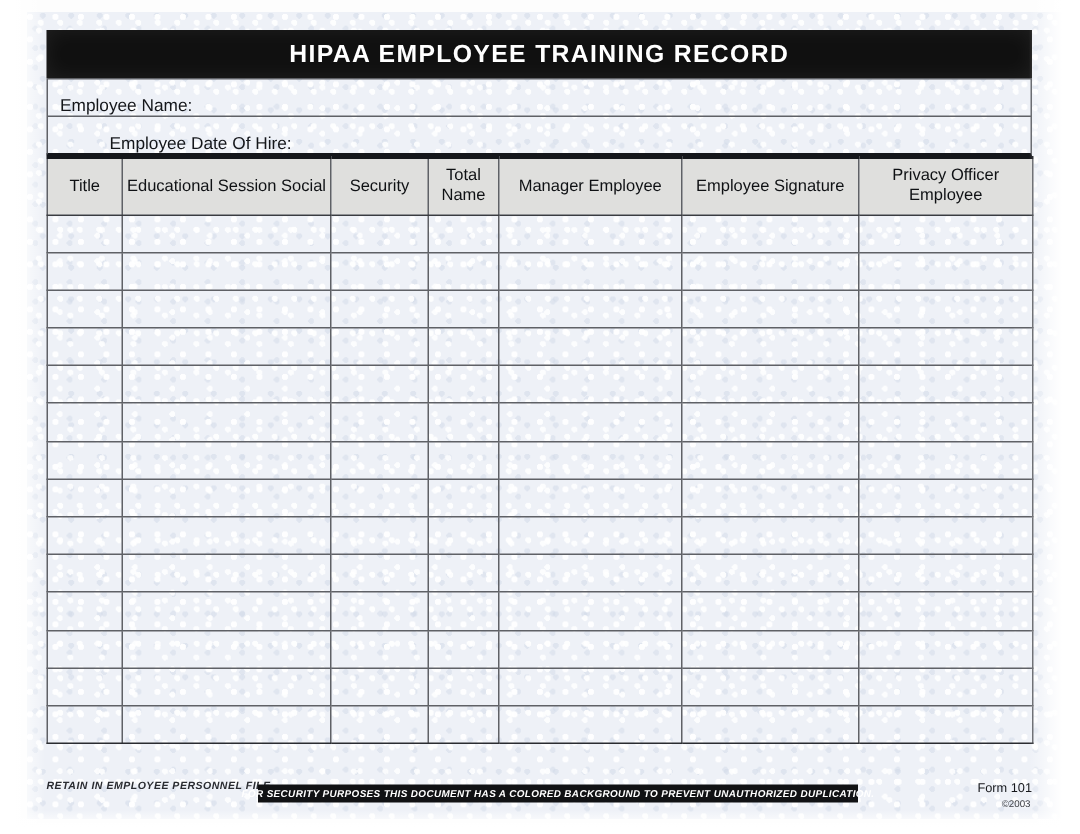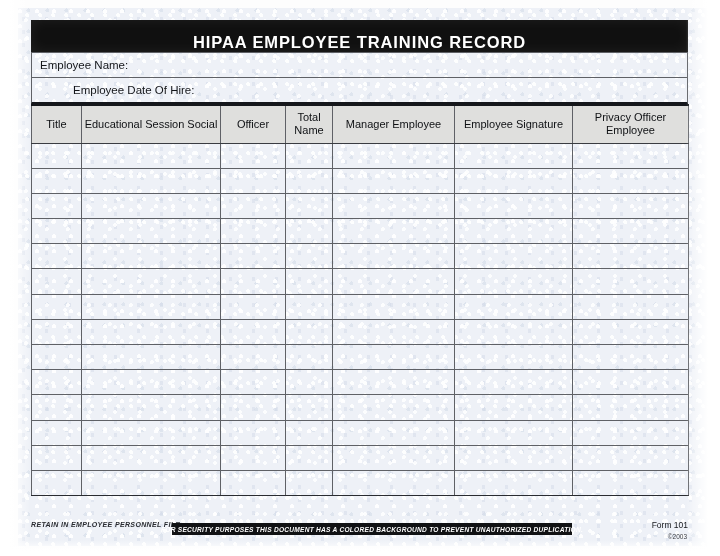--- a/index.html
+++ b/index.html
@@ -66,39 +66,39 @@
     top: 20px;
     width: 657px;
   }
 
   
   .title-bar {
     height: 32px;
     background: #101010;
     color: #ffffff;
     display: flex;
-    align-items: flex-end;
+    align-items: center;
     justify-content: center;
     letter-spacing: 0.7px;
     box-shadow: inset 0 0 14px rgba(255,255,255,0.07);
   }
   .title-bar .title-text {
     font-size: 16.5px;
     font-weight: bold;
     letter-spacing: 0.9px;
   }
 
   
   .info-row {
     height: 26px;
     border-left: 1px solid #5f6166;
     border-right: 1px solid #5f6166;
     border-bottom: 1px solid #5f6166;
     display: flex;
-    align-items: center;
+    align-items: flex-end;
     padding-left: 8px;
     box-sizing: border-box;
     font-size: 11.5px;
     color: #14161a;
   }
   .info-row.first { border-top: 1px solid #5f6166; }
   .info-row.last  { border-bottom: 2.5px solid #15171b; padding-left: 41px; }
 
   
   table.record {
@@ -223,21 +223,21 @@
         <col class="c-location">
         <col class="c-hours">
         <col class="c-manager">
         <col class="c-employee">
         <col class="c-privacy">
       </colgroup>
       <thead>
         <tr>
           <th>Title</th>
           <th>Educational Session Social</th>
-          <th>Officer</th>
+          <th>Security</th>
           <th>Total Name</th>
           <th>Manager Employee</th>
           <th>Employee Signature</th>
           <th>Privacy Officer Employee</th>
         </tr>
       </thead>
       <tbody id="record-body">
           <tr>
             <td></td>
             <td></td>

